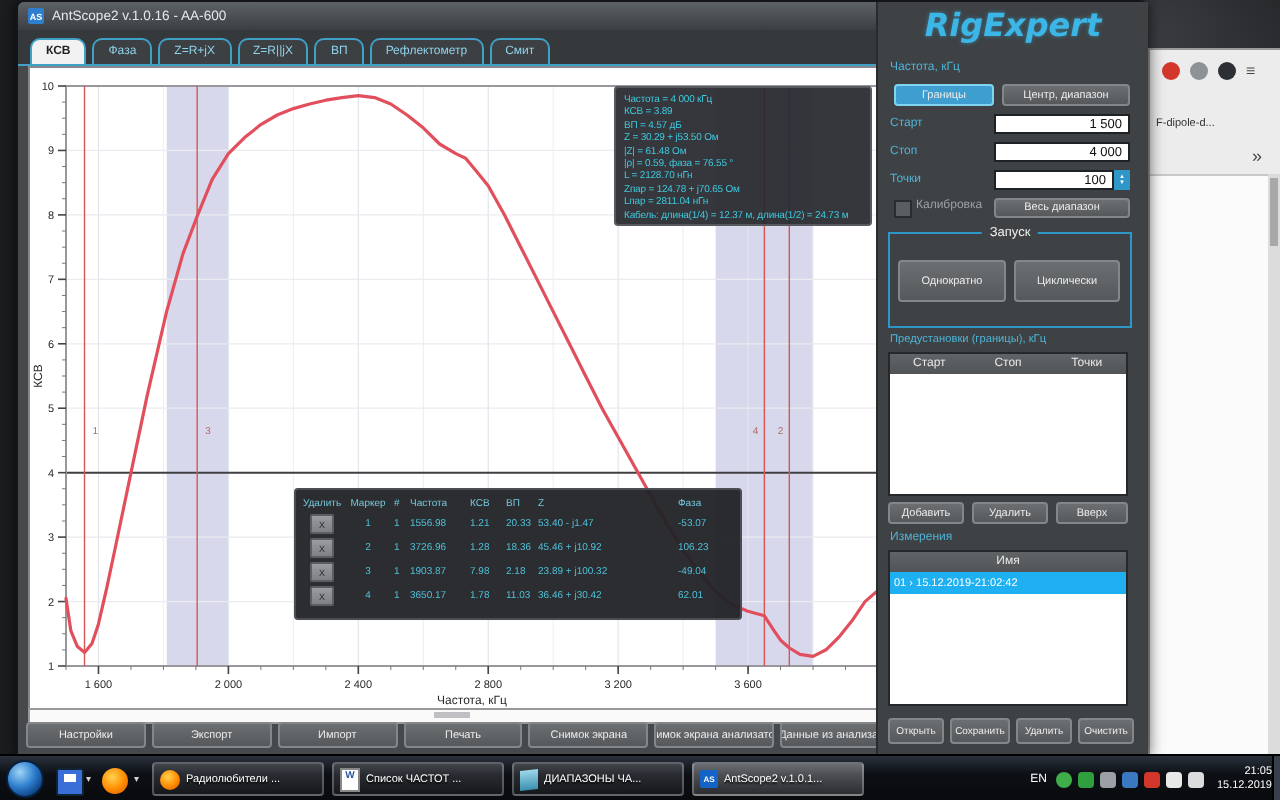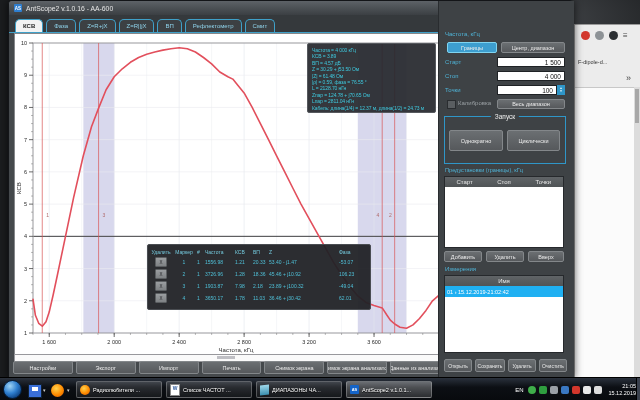--- a/index.html
+++ b/index.html
@@ -329,20 +329,21 @@
         <div class="btn">Настройки</div>
         <div class="btn">Экспорт</div>
         <div class="btn">Импорт</div>
         <div class="btn">Печать</div>
         <div class="btn">Снимок экрана</div>
         <div class="btn">Снимок экрана анализатора</div>
         <div class="btn">Данные из анализатора</div>
       </div>
 
     <div class="rpanel">
+      <div class="logo">RigExpert</div>
       <div class="lab" style="left:6px;top:30px">Частота, кГц</div>
 
       <div class="btn" style="position:absolute;left:8px;top:41px;width:50px;height:11px;background:#3d9ecf;border-color:#7fd4f0">Границы</div>
       <div class="btn" style="position:absolute;left:62px;top:41px;width:64px;height:11px">Центр, диапазон</div>
 
       <div class="lab" style="left:6px;top:58px">Старт</div>
       <div class="field" style="left:58px;top:56px;width:68px;height:10px">1 500</div>
       <div class="lab" style="left:6px;top:72px">Стоп</div>
       <div class="field" style="left:58px;top:70px;width:68px;height:10px">4 000</div>
       <div class="lab" style="left:6px;top:86px">Точки</div>

